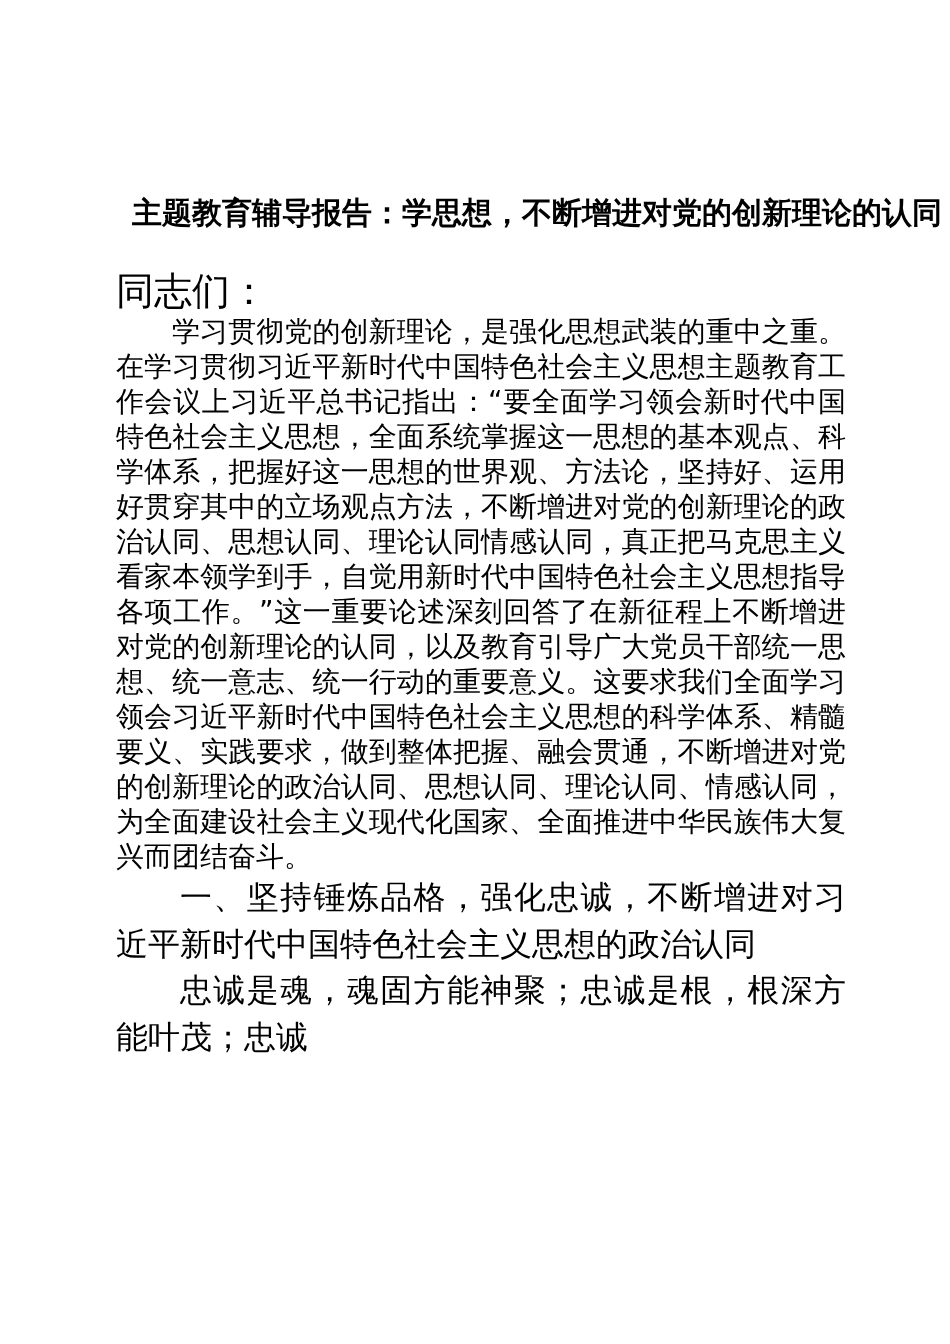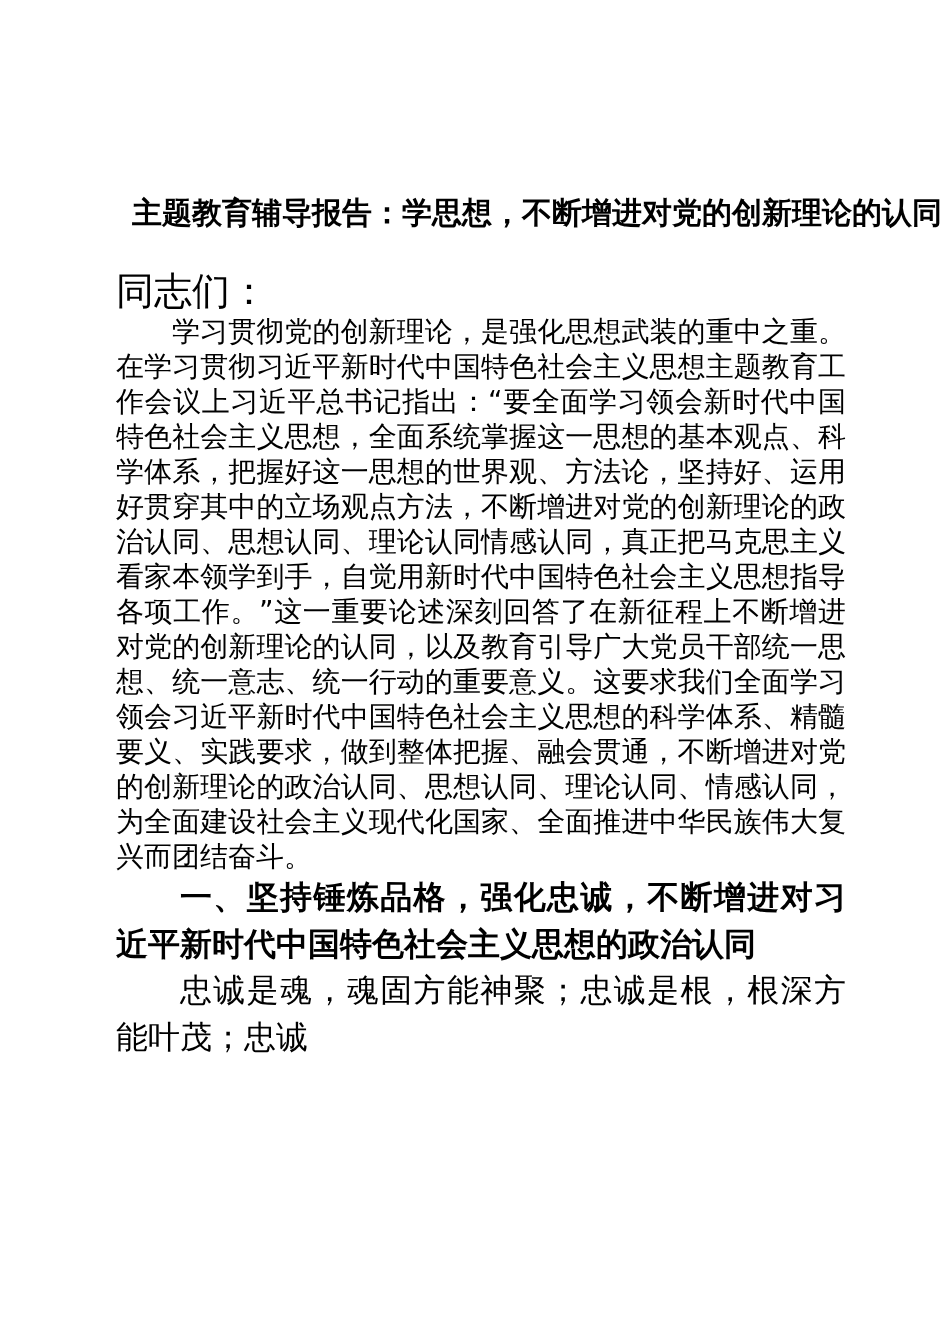--- a/index.html
+++ b/index.html
@@ -58,21 +58,21 @@
     text-align-last: left;
     text-justify: inter-ideograph;
     text-indent: 2em;
     word-break: break-all;
     letter-spacing: 0px;
   }
   
   .section-heading {
     font-size: 32px;
     line-height: 46.5px;
-    font-weight: bold;
+    font-weight: normal;
     margin: 0;
     text-align: justify;
     text-align-last: left;
     text-justify: inter-ideograph;
     text-indent: 2em;
     word-break: break-all;
   }
   .tail-para {
     font-size: 32px;
     line-height: 46.5px;

